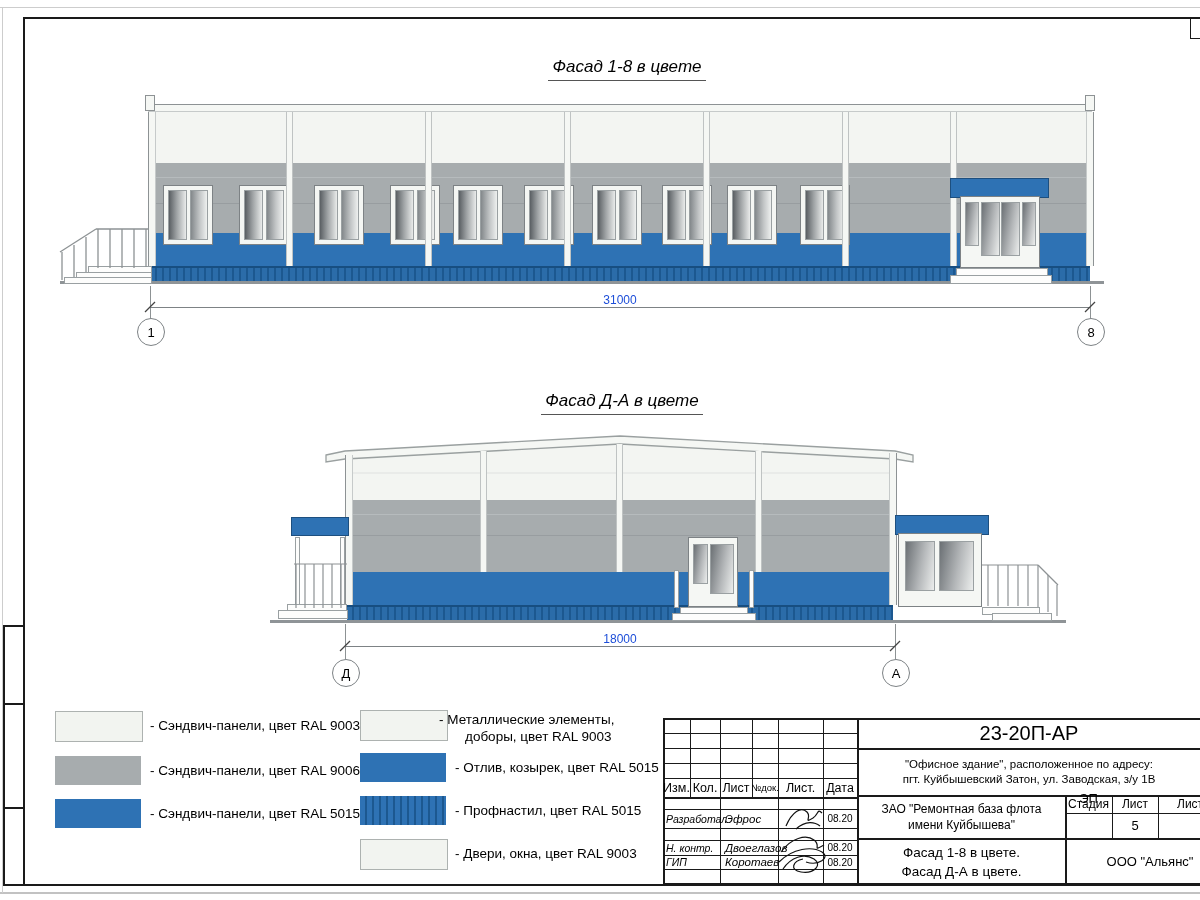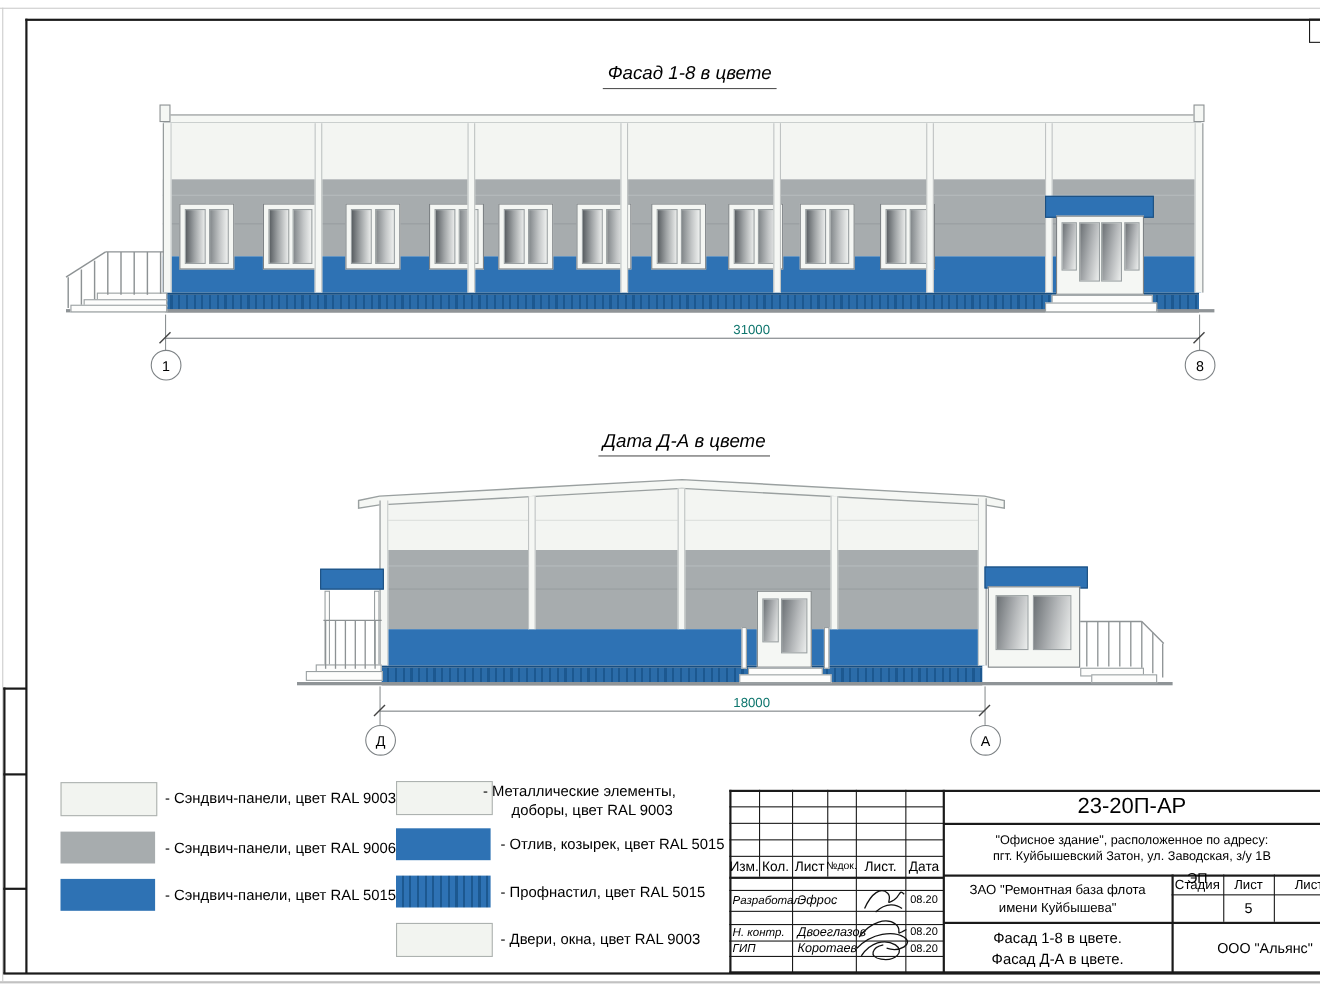--- a/index.html
+++ b/index.html
@@ -24,21 +24,21 @@
   .sw-ral9006{background:#a7acae;}
   .sw-ral5015{background:#2e72b4;}
   .sw-profiled{background:repeating-linear-gradient(90deg,#2e72b4 0 5px,#1c5890 5px 7px);}
   .leg-label{position:absolute;font-size:13.5px;white-space:nowrap;}
   
   .ftitle{position:absolute;width:300px;text-align:center;font-size:17px;font-style:italic;}
   .ftitle span{display:inline-block;border-bottom:1px solid #555;padding:0 4px 3px 4px;}
   
   .dimline{position:absolute;height:1px;background:#7d8285;}
   .extline{position:absolute;width:1px;background:#8d9294;}
-  .dimlabel{position:absolute;width:160px;text-align:right;font-size:12px;color:#0f766e;}
+  .dimlabel{position:absolute;width:160px;text-align:center;font-size:12px;color:#1d4ed8;}
   .axis{position:absolute;width:26px;height:26px;border:1px solid #7d8285;border-radius:50%;
         display:flex;align-items:center;justify-content:center;font-size:13px;background:#fff;}
   
   .tb-txt{position:absolute;display:flex;align-items:center;justify-content:center;text-align:center;}
   .tb-left{justify-content:flex-start;text-align:left;padding-left:3px;font-style:italic;}
 </style>
 </head>
 <body>
 
 <div class="abs" style="left:0;top:7px;width:1200px;height:1px;background:#cdcdcd;"></div>
@@ -144,21 +144,21 @@
 <div class="dimline" style="left:150px;top:307px;width:940px;"></div>
 <div class="dimlabel" style="left:540px;top:293px;">31000</div>
 <div class="axis" style="left:137px;top:318px;">
     <span>1</span>
   </div>
 <div class="axis" style="left:1077px;top:318px;">
     <span>8</span>
   </div>
 
 <div class="ftitle" style="left:472px;top:391px;">
-  <span>Дата Д-А в цвете</span>
+  <span>Фасад Д-А в цвете</span>
 </div>
 
 <svg class="abs" style="left:0;top:0;" width="1200" height="900">
   <polygon points="345,452 620,437 895,452 895,500 345,500" fill="#f3f5f2"></polygon>
   <polygon points="326,455 345,451 620,436 895,451 913,455 913,462 895,459 620,444 345,459 326,462" fill="#f5f7f4" stroke="#9aa0a0" stroke-width="1.3"></polygon>
   <line x1="349" y1="473" x2="891" y2="473" stroke="#dfe2df" stroke-width="1.2"></line>
 </svg>
 
 <div class="abs" style="left:0;top:380px;width:1200px;height:260px;">
   <div class="abs" style="left:345px;top:120px;width:550px;height:72px;background:#a7acae;">

